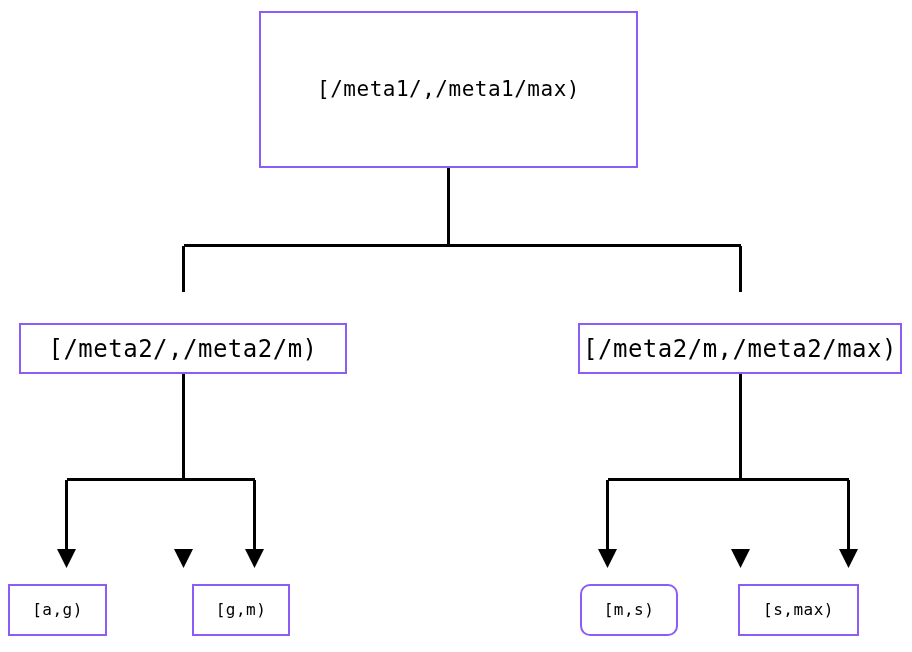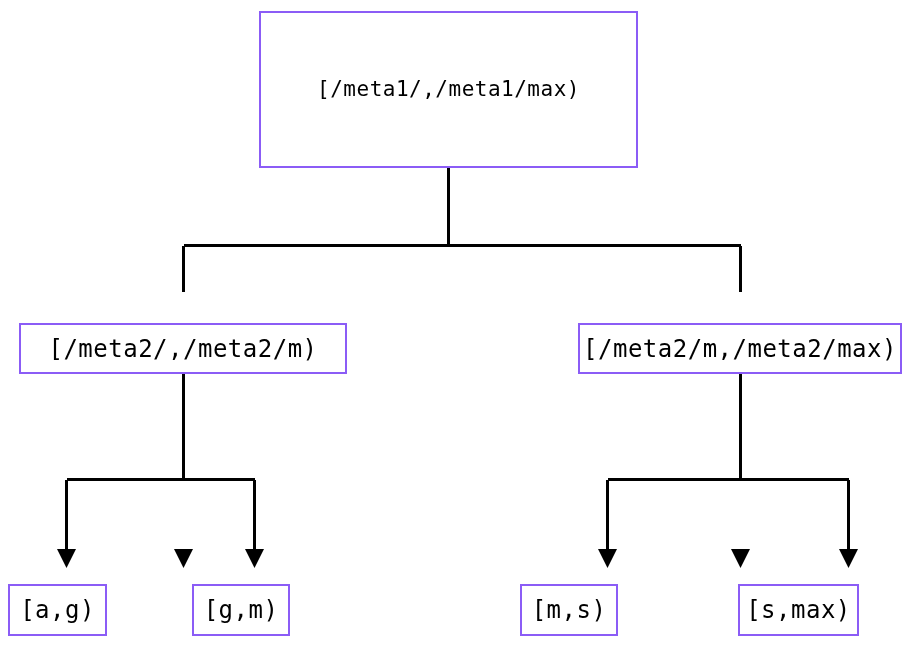--- a/index.html
+++ b/index.html
@@ -58,24 +58,24 @@
     width: 328px;
   }
   .node-mid-right {
     left: 578px;
     width: 324px;
   }
   .node-leaf {
     top: 584px;
     height: 52px;
   }
-  .node-leaf .node-label { font-size: 24px; }
+  .node-leaf .node-label { font-size: 16px; }
   .node-leaf-1 { left: 8px;   width: 99px; }
   .node-leaf-2 { left: 192px; width: 98px; }
-  .node-leaf-3 { left: 520px; width: 98px; }
+  .node-leaf-3 { left: 580px; width: 98px; border-radius: 10px; }
   .node-leaf-4 { left: 738px; width: 121px; }
 </style>
 </head>
 <body>
 
 <div id="canvas">
 
   <svg id="edges" viewBox="0 0 912 652" width="912" height="652" xmlns="http://www.w3.org/2000/svg">
     <g stroke="#000000" stroke-width="2.5" fill="none" shape-rendering="crispEdges">
 

